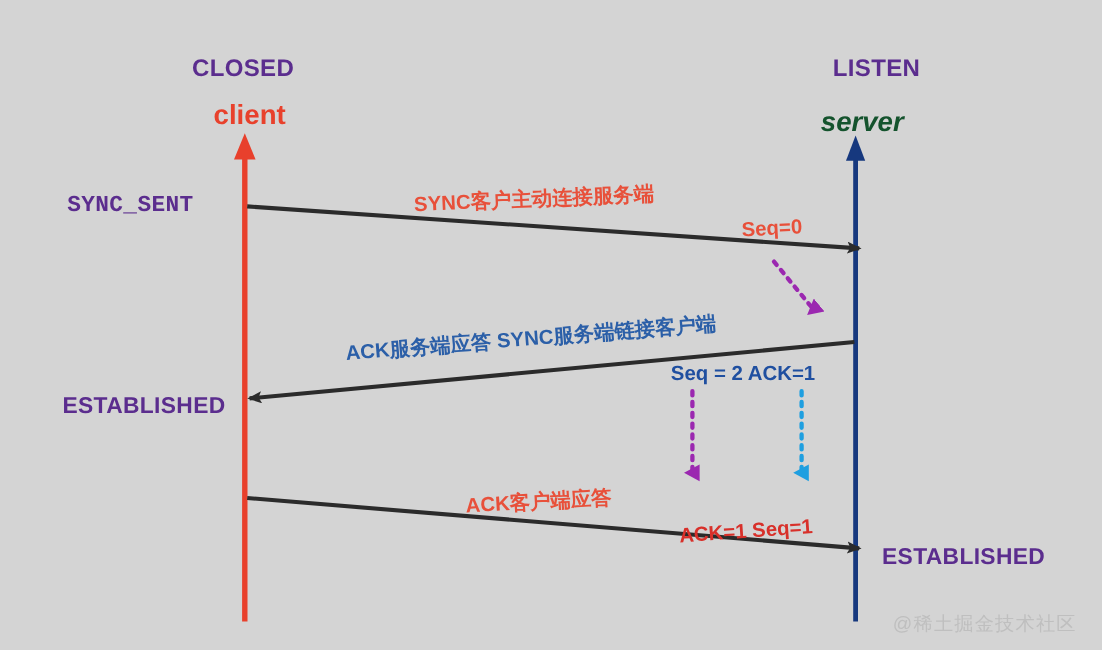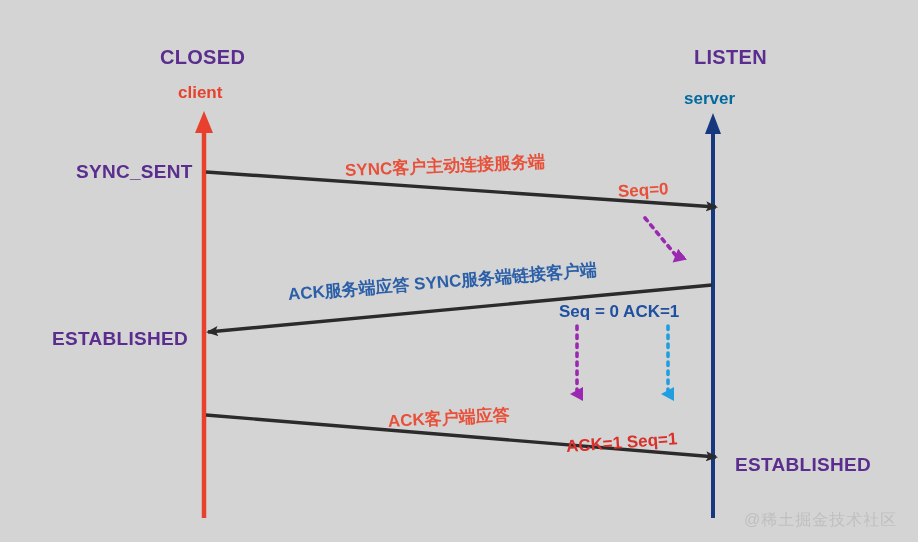--- a/index.html
+++ b/index.html
@@ -32,29 +32,29 @@
     line-height: 1;
   }
   
   .state {
     color: #5b2d8e;
     font-size: 19px;
     letter-spacing: 0.3px;
   }
   .state-closed   { left: 160px; top: 47px;  font-size: 20px; }
   .state-listen   { left: 694px; top: 47px;  font-size: 20px; }
-  .state-syncsent { left: 76px;  top: 162px; }
+  .state-syncsent { left: 56px;  top: 162px; font-family: Liberation Mono, monospace; }
   .state-syncrcvd { left: 748px; top: 202px; }
   .state-estab-l  { left: 52px;  top: 329px; }
   .state-estab-r  { left: 735px; top: 455px; }
 
   
-  .role { font-size: 17px; }
+  .role { font-size: 23px; }
   .role-client { left: 178px; top: 84px; color: #e8412c; }
-  .role-server { left: 684px; top: 90px; color: #0369a1; }
+  .role-server { left: 684px; top: 90px; color: #14532d; font-style: italic; }
 
   
   .msg-red  { color: #e8503a; }
   .msg-blue { color: #2b5fa8; }
 
   .msg1 {
     left: 345px; top: 162px;
     font-size: 17px;
     transform: rotate(-2.6deg);
     transform-origin: left center;
@@ -165,19 +165,19 @@
   <div class="lbl role  role-server">server</div>
 
   <div class="lbl state state-syncsent">SYNC_SENT</div>
   <div class="lbl state state-estab-l">ESTABLISHED</div>
   <div class="lbl state state-estab-r">ESTABLISHED</div>
 
   <div class="lbl msg1 msg-red">SYNC客户主动连接服务端</div>
   <div class="lbl seq0">Seq=0</div>
 
   <div class="lbl msg2 msg-blue">ACK服务端应答   SYNC服务端链接客户端</div>
-  <div class="lbl seqack">Seq = 0 ACK=1</div>
+  <div class="lbl seqack">Seq = 2 ACK=1</div>
 
   <div class="lbl msg3 msg-red">ACK客户端应答</div>
   <div class="lbl ackseq">ACK=1 Seq=1</div>
 
   <div class="watermark">@稀土掘金技术社区</div>
 </div>
 
 </body></html>

